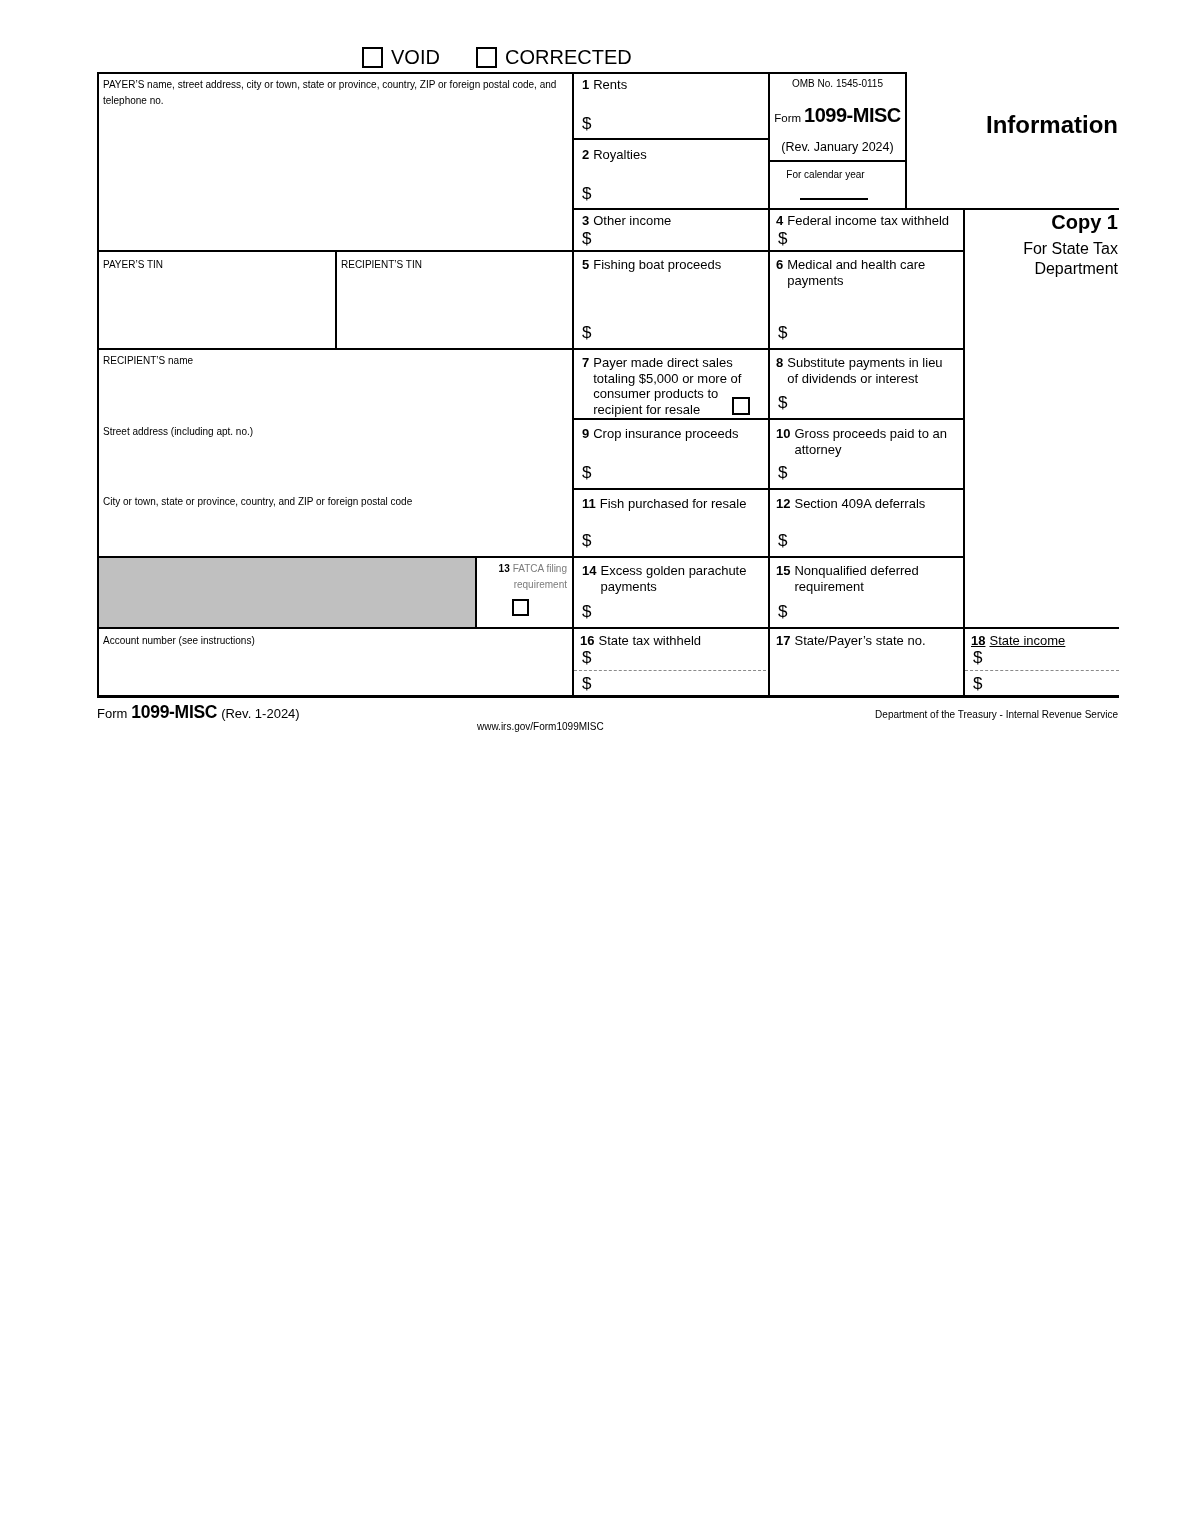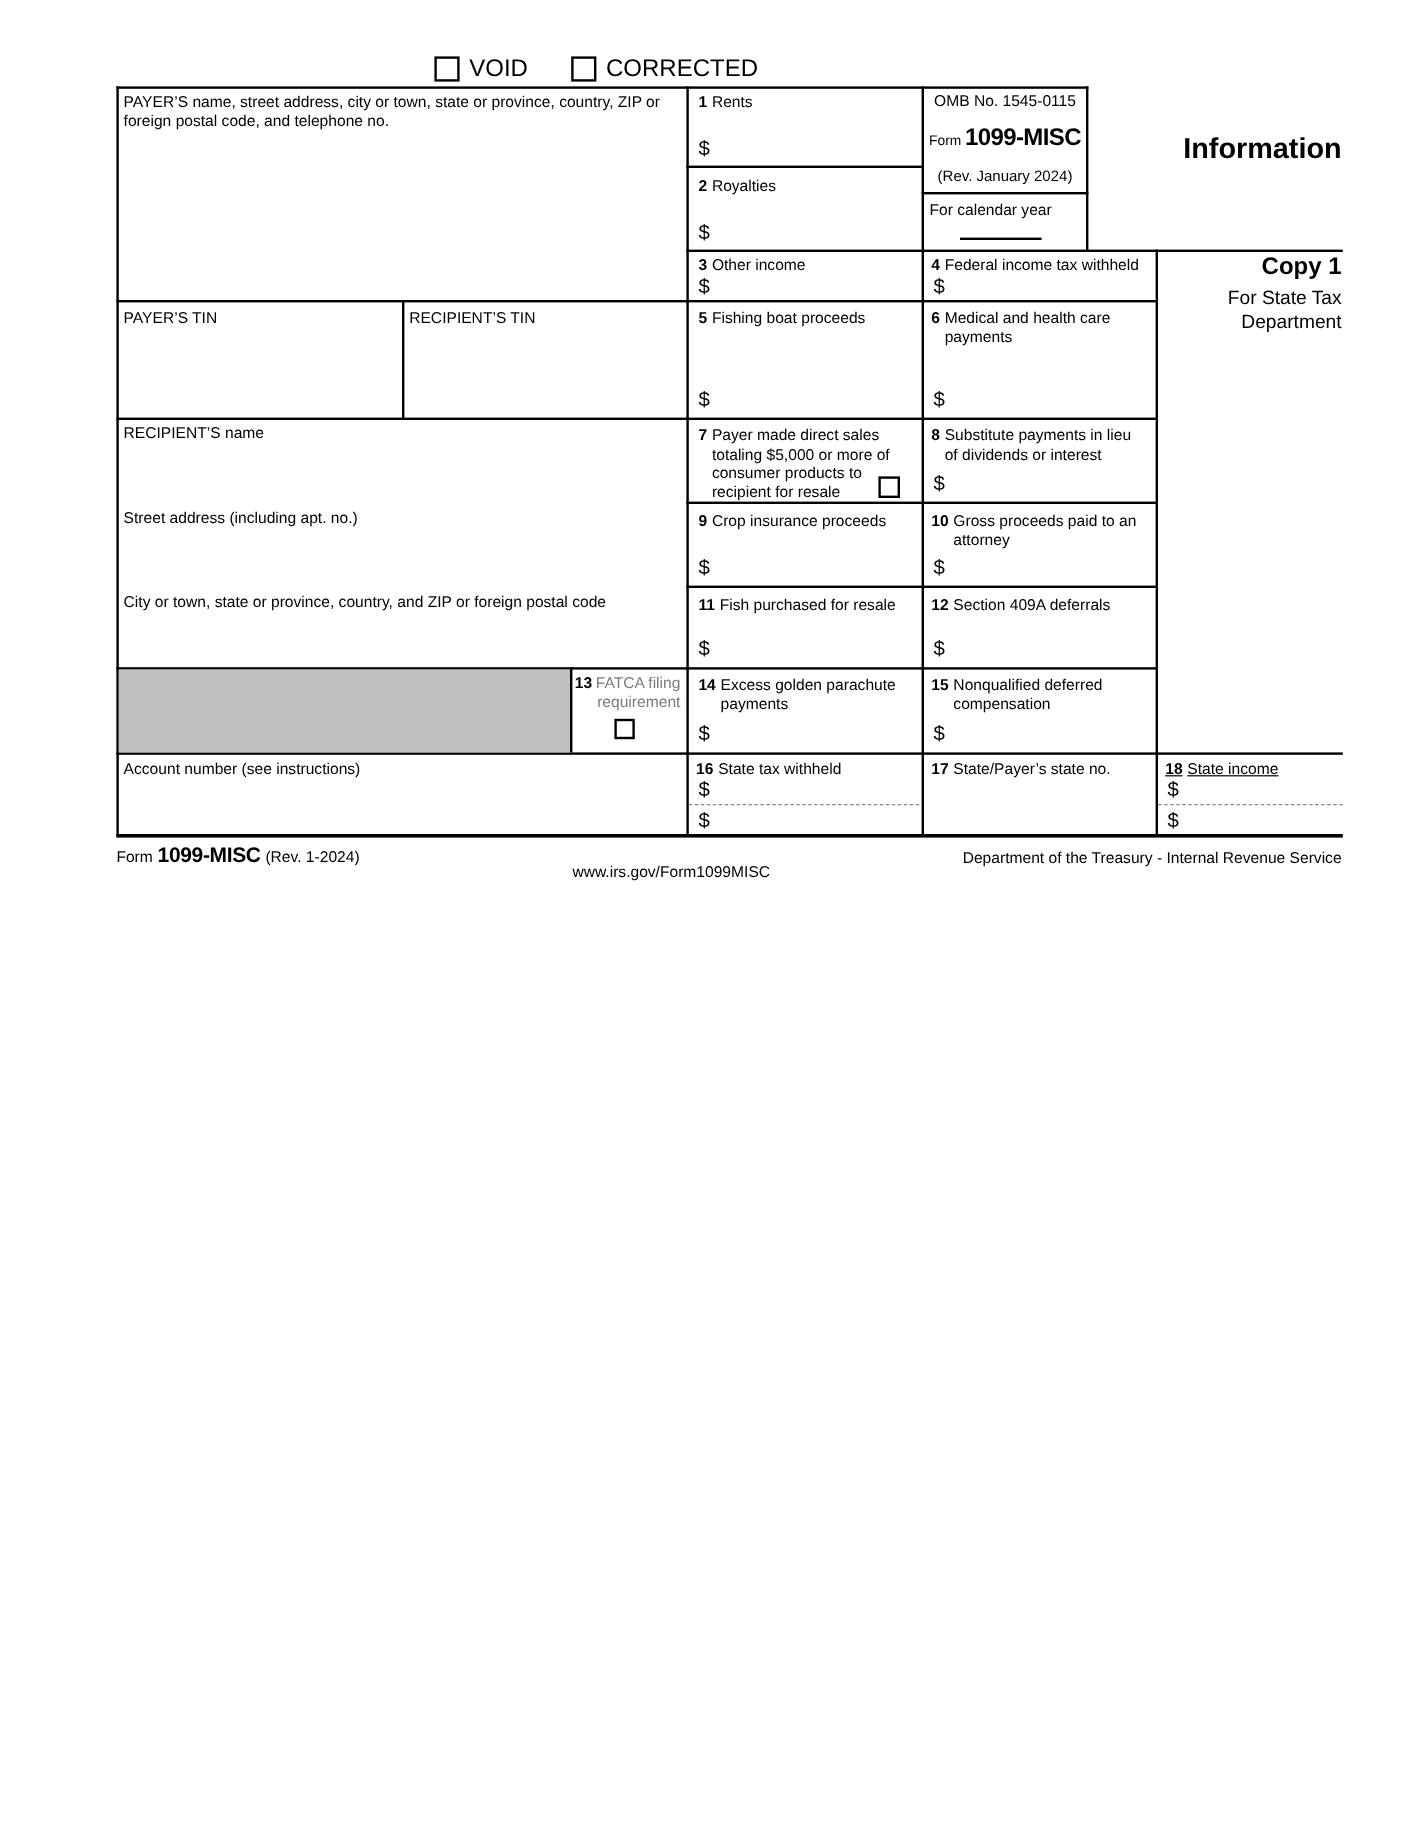--- a/index.html
+++ b/index.html
@@ -1,21 +1,21 @@
 <!DOCTYPE html>
 <html><head>
 <meta charset="utf-8">
 <style>
   html,body{margin:0;padding:0;background:#ffffff;}
   .page{position:relative;width:1187px;height:1536px;background:#ffffff;overflow:hidden;
         font-family:"Liberation Sans", sans-serif;color:#000;}
   .vl{position:absolute;width:2px;background:#000;}
   .hl{position:absolute;height:2px;background:#000;}
   .hl.thick{height:3px;}
-  .lbl{position:absolute;font-size:13px;line-height:15.5px;}
+  .lbl{position:absolute;font-size:10px;line-height:15.5px;}
   .boxlbl{position:absolute;font-size:13px;line-height:15.5px;display:flex;gap:4px;}
   .bnum{font-weight:bold;white-space:nowrap;}
   .usd{position:absolute;font-size:17px;line-height:17px;}
   .cb{position:absolute;border:2px solid #000;background:#fff;box-sizing:border-box;}
   .dash{position:absolute;height:0;border-top:1.5px dashed #8a8a8a;}
   .grayfill{position:absolute;background:#c0c0c0;}
   .graytxt{color:#7b7b7b;}
   .hdrcb-lbl{position:absolute;font-size:20px;line-height:22px;}
   .center{text-align:center;}
   .right{text-align:right;}
@@ -149,21 +149,21 @@
   </div>
   <div class="cb" style="left:512px;top:599px;width:17px;height:17px;"></div>
 
   <div class="boxlbl" style="left:582px;top:563px;">
     <span class="bnum">14</span>
       <span style="width:160px;">Excess golden parachute payments</span>
   </div>
   <span class="usd" style="left:582px;top:603px;">$</span>
   <div class="boxlbl" style="left:776px;top:563px;">
     <span class="bnum">15</span>
-      <span style="width:150px;">Nonqualified deferred compensation</span>
+      <span style="width:150px;">Nonqualified deferred requirement</span>
   </div>
   <span class="usd" style="left:778px;top:603px;">$</span>
 
   <div class="boxlbl" style="left:580px;top:633px;">
     <span class="bnum">16</span>
       <span>State tax withheld</span>
   </div>
   <span class="usd" style="left:582px;top:649px;">$</span>
   <div class="dash" style="left:574px;top:670px;width:192px;"></div>
   <span class="usd" style="left:582px;top:675px;">$</span>

